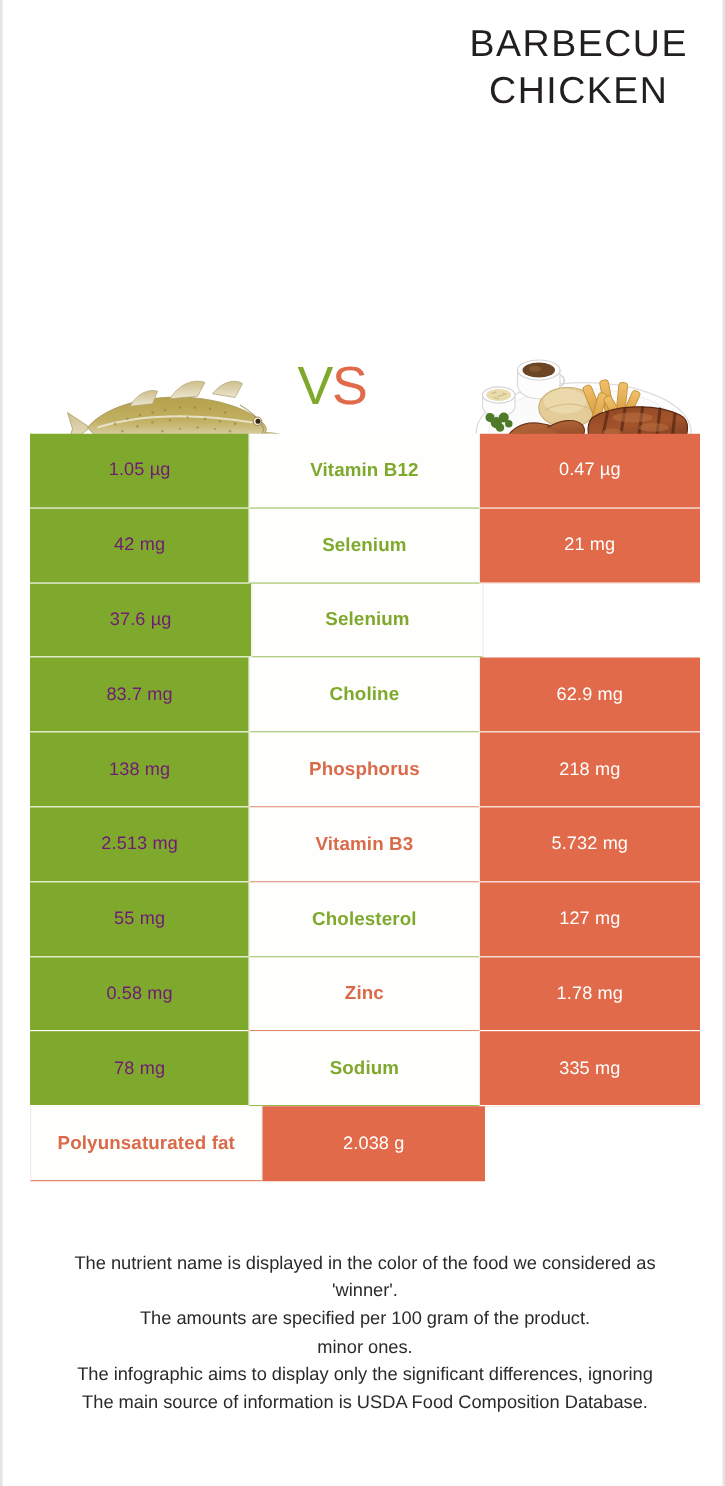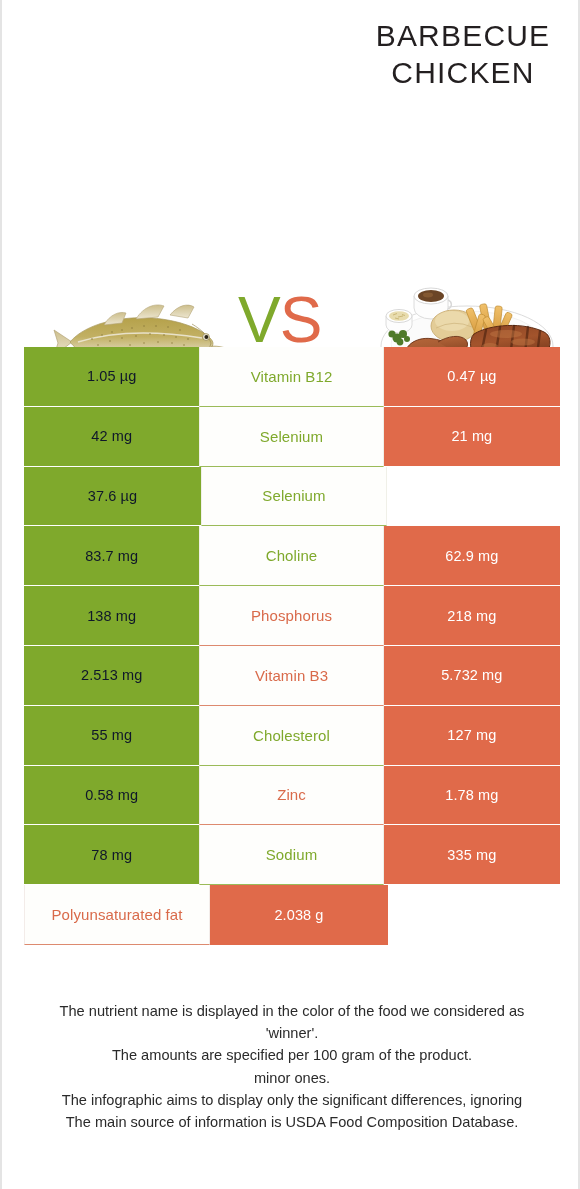--- a/index.html
+++ b/index.html
@@ -54,21 +54,21 @@
 
   
   .hero {
     position: relative;
     height: 205px;
   }
   .vs {
     position: absolute;
     left: 236px;
     top: 168px;
-    font-size: 64px;
+    font-size: 43px;
     font-weight: 300;
     letter-spacing: -1px;
     line-height: 1;
     font-family: "Liberation Sans", sans-serif;
     text-align: center;
   }
   .vs .v { color: #7FA92C; }
   .vs .s { color: #E06A4A; }
 
   
@@ -109,28 +109,28 @@
     display: flex;
     align-items: center;
     justify-content: center;
     box-sizing: border-box;
     font-size: 14.5px;
     letter-spacing: 0.1px;
   }
   .cell-left {
     width: 177px;
     background: #7FA92C;
-    color: #0f172a;
+    color: #701a75;
     border-bottom: 1.4px solid #ffffff;
   }
   .cell-mid {
     width: 186px;
     background: #FEFEFC;
     font-size: 15px;
-    font-weight: 400;
+    font-weight: 700;
   }
   .cell-right {
     width: 178px;
     background: #E06A4A;
     color: #ffffff;
     border-bottom: 1.4px solid #ffffff;
   }
   .row:last-child .cell-left,
   .row:last-child .cell-right { border-bottom: none; }
 

